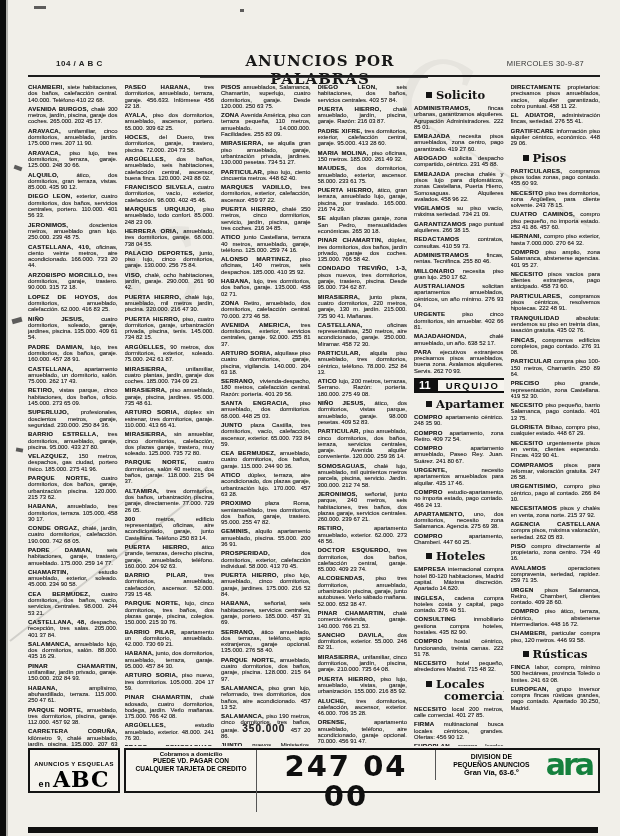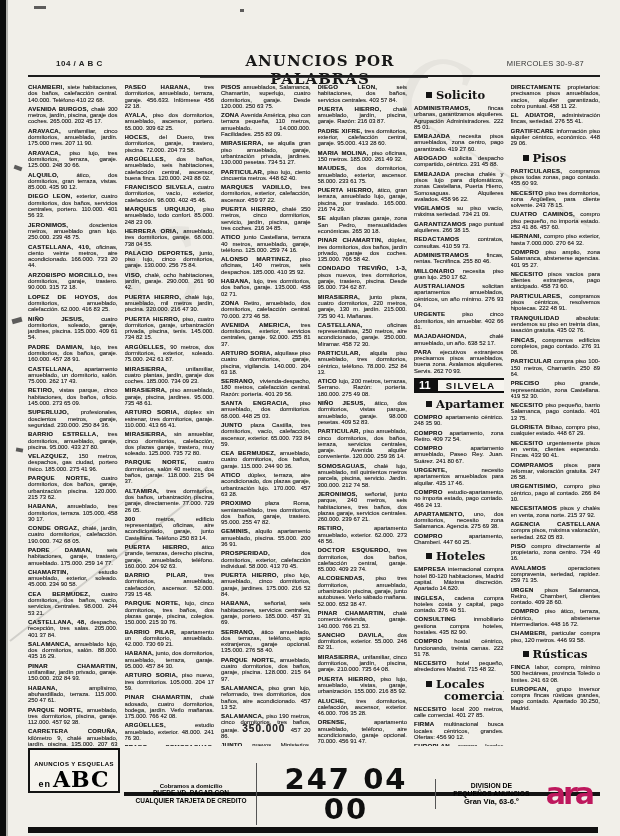--- a/index.html
+++ b/index.html
@@ -31,36 +31,36 @@
   .sec.two .l2{padding-left:18px;}
   .numbox{display:flex;align-items:stretch;margin:4px 10px 5px 0;height:15px;}
   .numbox .num{background:#101010;color:#fff;font-weight:bold;font-size:11px;padding:0 4px;display:flex;align-items:center;border:1.5px solid #101010;}
   .numbox .lbl{border:2px solid #101010;font-weight:800;font-size:9.5px;letter-spacing:1.5px;padding:0 8px;display:flex;align-items:center;color:#101010;background:#f6f4ee;}
   
   .foot{position:absolute;left:28px;right:20px;top:748px;height:45px;display:flex;gap:4px;}
   .abcbox{width:92px;border:2px solid #141414;background:#f6f4ee;text-align:center;padding-top:11px;box-sizing:border-box;}
   .abcbox .t{font-size:6px;font-weight:bold;letter-spacing:.4px;}
   .abcbox .l{font-family:"DejaVu Serif",serif;font-weight:bold;font-size:22px;line-height:24px;letter-spacing:1px;}
   .abcbox .l .en{font-size:9px;font-weight:bold;font-family:"Liberation Sans",sans-serif;margin-right:2px;}
-  .mainfoot{flex:1;border:2px solid #141414;background:#f6f4ee;display:flex;align-items:center;margin-top:44px;}
+  .mainfoot{flex:1;border:2px solid #141414;background:#f6f4ee;display:flex;align-items:flex-start;}
   .fseg{display:flex;flex-direction:column;justify-content:center;padding:1px 6px;}
   .fseg + .fseg{border-left:1px solid #555;}
   .cardseg{width:118px;text-align:center;}
   .cardseg .c1{font-size:6px;font-weight:bold;}
   .cardseg .c2{font-size:6.5px;font-weight:800;line-height:8px;}
   .phoneseg{flex:1;text-align:center;justify-content:center;}
   .phone{font-size:29px;font-weight:800;letter-spacing:2px;color:#0f0f0f;line-height:30px;font-family:"DejaVu Sans",sans-serif;}
   .telexseg{width:92px;text-align:center;}
   .telexseg .t1{font-size:7px;}
   .telexseg .t2{font-size:11px;font-weight:800;letter-spacing:.5px;}
   .divseg{width:150px;flex-direction:row;align-items:center;gap:5px;}
   .divseg .lines{text-align:center;flex:1;}
   .divseg .d{font-size:6.8px;font-weight:800;line-height:7.8px;}
   .divseg .d3{font-size:7.5px;font-weight:800;}
-  .aralogo{font-family:"DejaVu Sans",sans-serif;font-weight:800;font-size:30px;letter-spacing:-3px;line-height:28px;color:#be185d;}
+  .aralogo{font-family:"DejaVu Sans",sans-serif;font-weight:800;font-size:30px;letter-spacing:-3px;line-height:28px;color:#15803d;}
 </style>
 </head>
 <body>
 
 <div class="paper">
 
   <div class="edge-left"></div>
   <div class="scratch" style="left:10px;top:640px;width:250px;height:2px;transform:rotate(-38deg);"></div>
   <div class="scratch" style="left:40px;top:560px;width:180px;height:1px;transform:rotate(-35deg);opacity:.5;"></div>
   <div class="scratch" style="left:420px;top:120px;width:200px;height:1.5px;transform:rotate(32deg);opacity:.45;"></div>
@@ -208,21 +208,21 @@
         <p class="ad"><b>GARANTIZAMOS </b>pago puntual alquileres. 266 38 15. </p>
         <p class="ad"><b>REDACTAMOS </b>contratos, consultas. 410 59 73. </p>
         <p class="ad"><b>ADMINISTRAMOS </b>fincas, rentas. Tecnifinca. 255 80 46. </p>
         <p class="ad"><b>MILLONARIO </b>necesita piso gran lujo. 250 17 62. </p>
         <p class="ad"><b>AUSTRALIANOS </b>solicitan apartamentos amueblados, céntricos, un año mínimo. 276 93 04. </p>
         <p class="ad"><b>URGENTE </b>piso cinco dormitorios, sin amueblar. 402 66 81. </p>
         <p class="ad"><b>MAJADAHONDA, </b>chalé amueblado, un año. 638 52 17. </p>
         <p class="ad"><b>PARA </b>ejecutivos extranjeros precisamos pisos amueblados, buena zona. Avalamos alquileres. Servis. 262 70 93. </p>
         <div class="numbox">
           <span class="num">11</span>
-          <span class="lbl">SILVELA</span>
+          <span class="lbl">URQUIJO</span>
         </div>
         <h3 class="sec"><span class="sq"></span>Apartamentos</h3>
         <p class="ad"><b>COMPRO </b>apartamento céntrico. 248 35 90. </p>
         <p class="ad"><b>COMPRO </b>apartamento, zona Retiro. 409 72 54. </p>
         <p class="ad"><b>COMPRO </b>apartamento amueblado, Paseo Rey. Juan. Suárez. 241 80 67. </p>
         <p class="ad"><b>URGENTE, </b>necesito apartamentos amueblados para alquilar. 435 17 46. </p>
         <p class="ad"><b>COMPRO </b>estudio-apartamento, no importa estado, pago contado. 466 24 13. </p>
         <p class="ad"><b>APARTAMENTO, </b>uno, dos dormitorios, necesito zona Salamanca. Agencia. 275 69 38. </p>
         <p class="ad"><b>COMPRO </b>apartamento, Chamberí. 447 60 25. </p>
         <h3 class="sec"><span class="sq"></span>Hoteles</h3>

